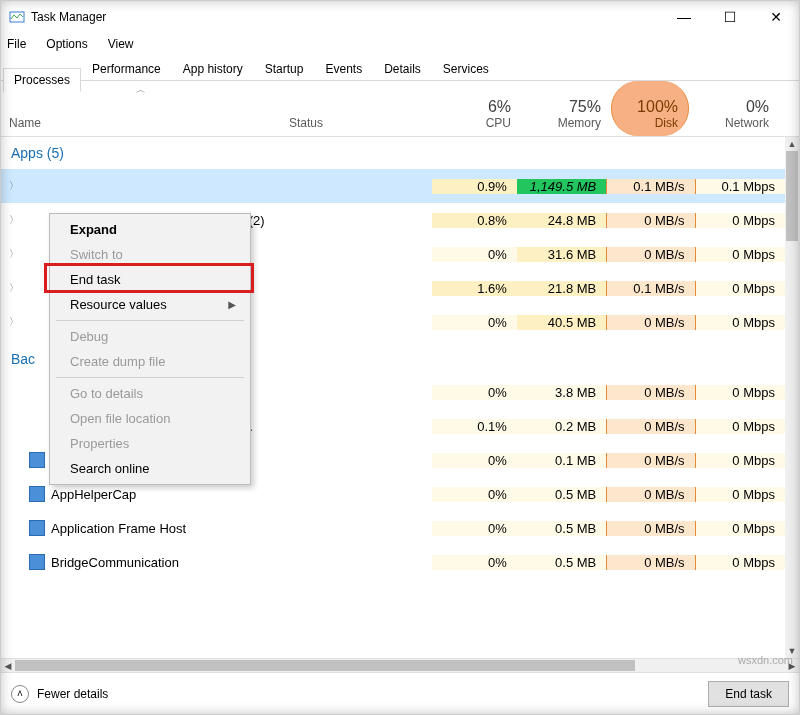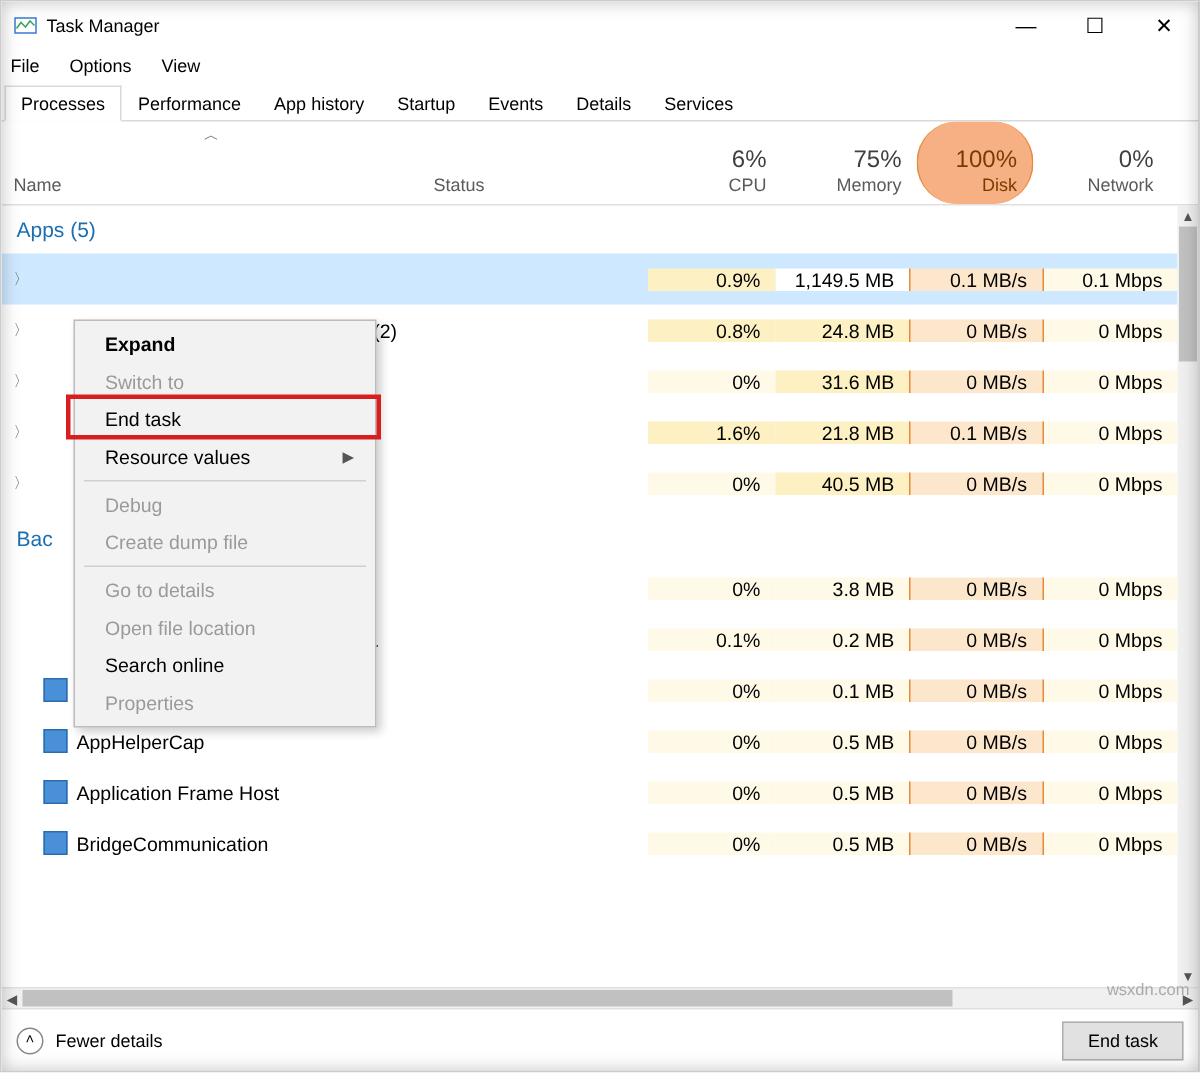--- a/index.html
+++ b/index.html
@@ -6,21 +6,21 @@
   html, body { margin: 0; padding: 0; font-family: "Segoe UI", Tahoma, sans-serif; font-size: 12px; color: #000; background: #fff; }
   .window { width: 800px; height: 715px; border: 1px solid #ccc; display: flex; flex-direction: column; position: relative; }
   .titlebar { height: 32px; display: flex; align-items: center; padding-left: 8px; }
   .titlebar .icon { width: 16px; height: 16px; margin-right: 6px; }
   .titlebar .title { font-size: 12px; }
   .win-controls { margin-left: auto; display: flex; }
   .win-controls div { width: 46px; height: 32px; display: flex; align-items: center; justify-content: center; font-size: 14px; }
   .menubar { height: 22px; display: flex; align-items: center; padding-left: 6px; gap: 20px; font-size: 12px; }
   .tabs { display: flex; border-bottom: 1px solid #d9d9d9; padding-left: 2px; height: 26px; align-items: flex-end; }
   .tab { padding: 4px 10px; border: 1px solid transparent; border-bottom: none; font-size: 12px; cursor: default; }
-  .tab.active { border: 1px solid #d9d9d9; border-bottom: 1px solid #fff; background: #fff; position: relative; top: 1px; }
+  .tab.active { border: 1px solid #d9d9d9; border-bottom: 1px solid #fff; background: #fff; position: relative; top: 12px; }
   .content { flex: 1; position: relative; overflow: hidden; display: flex; flex-direction: column; }
   .table-wrap { flex: 1; overflow: hidden; position: relative; }
   .thead { display: flex; border-bottom: 1px solid #e0e0e0; height: 56px; align-items: stretch; }
   .col { display: flex; flex-direction: column; justify-content: flex-end; padding: 6px 10px 6px 8px; font-size: 12px; color: #5a5a5a; }
   .col.right { text-align: right; align-items: flex-end; }
   .col-name { width: 280px; position: relative; }
   .col-status { width: 155px; }
   .col-cpu { width: 85px; }
   .col-mem { width: 90px; }
   .col-disk { width: 78px; border-radius: 27px; }
@@ -34,21 +34,21 @@
   .cell { padding: 0 10px 0 8px; }
   .cell-name { width: 280px; display: flex; align-items: center; gap: 6px; }
   .cell-status { width: 155px; }
   .cell-num { text-align: right; }
   .cell-cpu { width: 85px; }
   .cell-mem { width: 90px; }
   .cell-disk { width: 90px; }
   .cell-net { width: 90px; }
   .heat0 { background: #fff9e8; }
   .heat1 { background: #fdf0c2; }
-  .heat2 { background: #ffffff; }
+  .heat2 { background: #22c55e; font-style: italic; }
   .heat-disk0 { background: #fce7cc; border-left: 1px solid #e58a3a; border-right: 1px solid #e58a3a; }
   .group { color: #1b6fb0; padding: 8px 10px; font-size: 14px; }
   .expander { width: 14px; display: inline-block; color: #666; font-size: 10px; }
   .proc-icon { width: 16px; height: 16px; background: #4a90d9; border: 1px solid #2b6cb0; display: inline-block; flex-shrink: 0; }
   .selected { background: #cde8ff; }
   .scrollbar-v { position: absolute; right: 0; top: 56px; bottom: 0; width: 14px; background: #f0f0f0; }
   .scrollbar-v .thumb { position: absolute; top: 14px; left: 1px; right: 1px; height: 90px; background: #c1c1c1; }
   .scrollbar-v .arr { position: absolute; left: 0; right: 0; height: 14px; text-align: center; font-size: 9px; color: #555; line-height: 14px; }
   .scrollbar-h { height: 14px; background: #f0f0f0; border-top: 1px solid #e0e0e0; position: relative; }
   .scrollbar-h .thumb { position: absolute; top: 1px; bottom: 1px; left: 14px; width: 620px; background: #c1c1c1; }
@@ -293,19 +293,19 @@
     <div class="ctx-item">
       <span>Resource values</span>
       <span class="ctx-arr">▶</span>
     </div>
     <div class="ctx-sep"></div>
     <div class="ctx-item disabled">Debug</div>
     <div class="ctx-item disabled">Create dump file</div>
     <div class="ctx-sep"></div>
     <div class="ctx-item disabled">Go to details</div>
     <div class="ctx-item disabled">Open file location</div>
+    <div class="ctx-item disabled">Properties</div>
     <div class="ctx-item">Search online</div>
-    <div class="ctx-item disabled">Properties</div>
   </div>
 
   <div class="highlight-box"></div>
   <div class="watermark">wsxdn.com</div>
 </div>
 
 </body></html>

